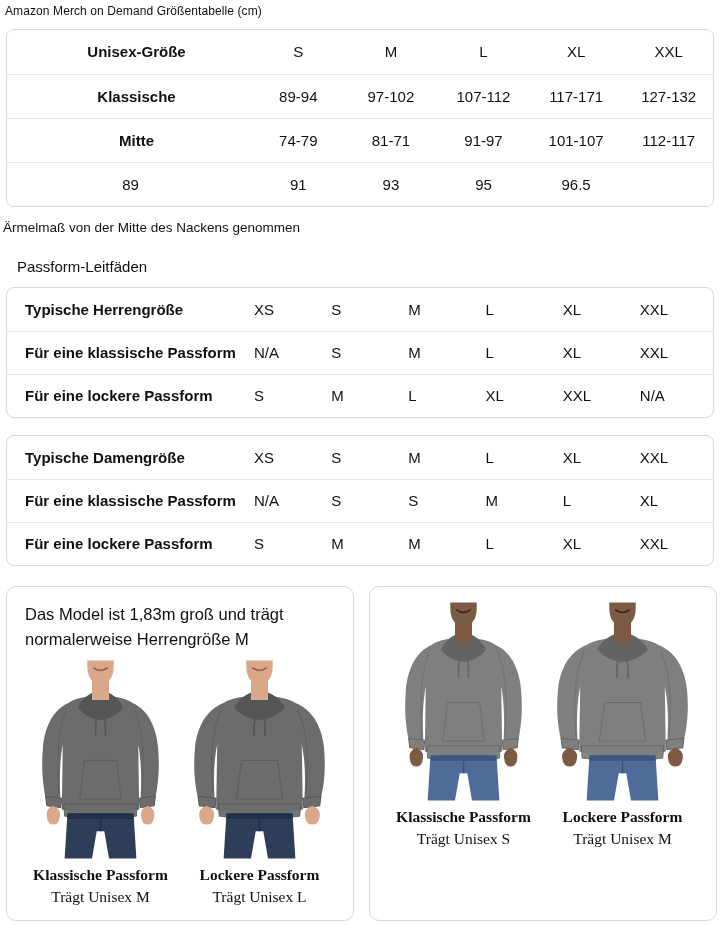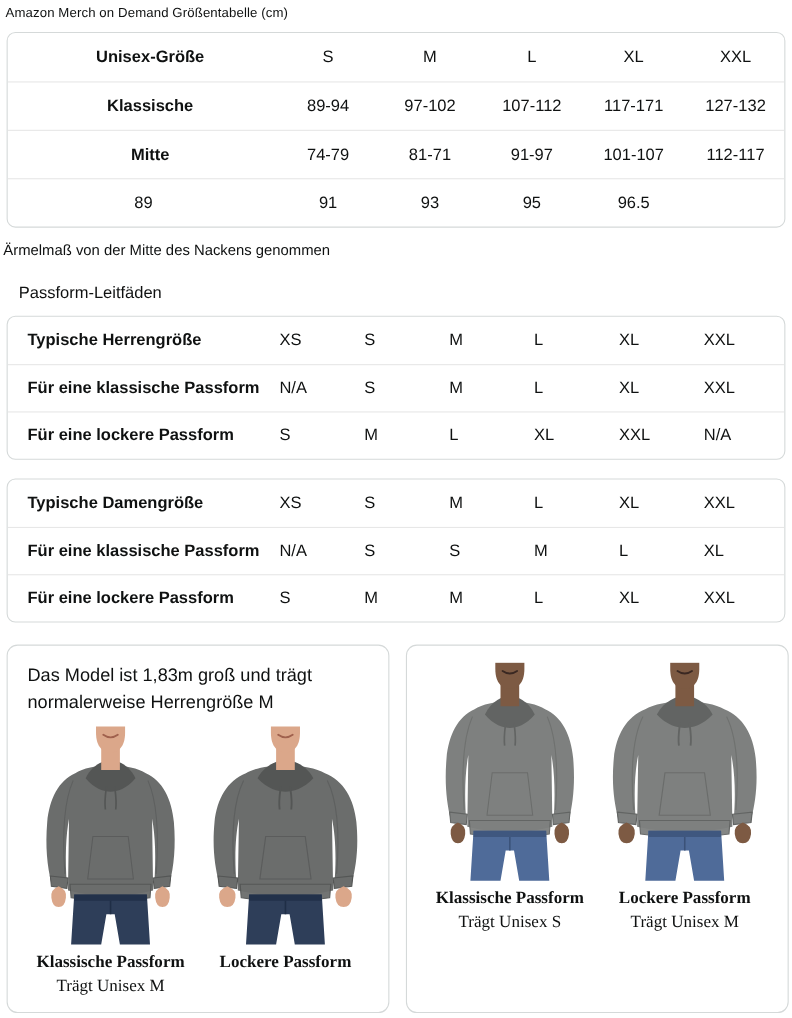--- a/index.html
+++ b/index.html
@@ -232,20 +232,21 @@
           <use href="#p-neck" fill="var(--skin)"></use>
           <use href="#p-face" fill="var(--skin)"></use>
           <use href="#p-mouth" stroke="var(--mouth)" stroke-width="1.8" stroke-linecap="round" fill="none"></use>
           <g>
             <use href="#p-jeans" fill="var(--jeans)"></use>
             <use href="#p-belt" fill="var(--jeans_shade)" opacity=".8"></use>
             <use href="#p-seam" stroke="var(--jeans_shade)" stroke-width="1.5" fill="none"></use>
           </g>
         </svg>
         <div class="fit-label">Lockere Passform</div>
+        <div class="size-label">Trägt Unisex L</div>
       </div>
     </div>
   </div>
 
   <div class="card" style="--skin: #7d5a43; --mouth: #3a2822; --hoodie: #7e807f; --hoodie_shade: #626463; --jeans: #4f6b99; --jeans_shade: #3b5278;">
     <div class="figures">
       <div class="figure">
         <svg viewBox="0 0 160 210">
           <g>
             <use href="#p-torso" fill="var(--hoodie)"></use>

